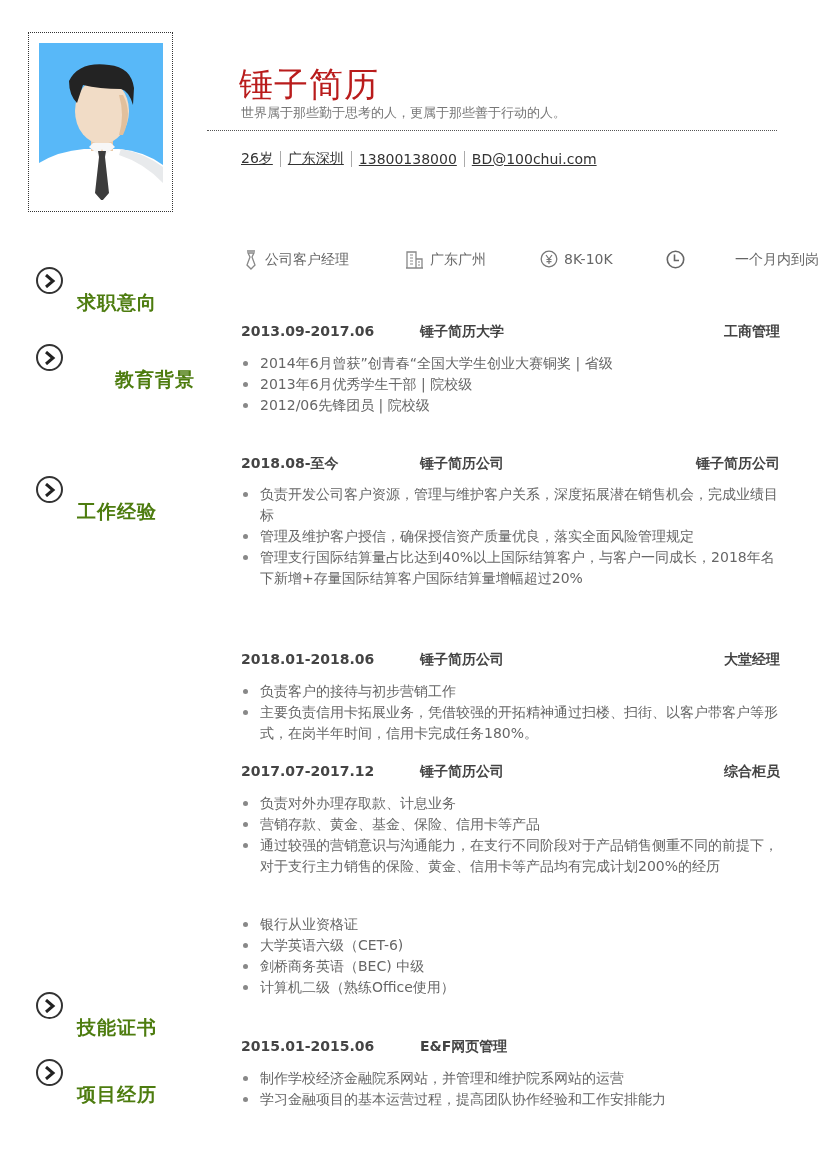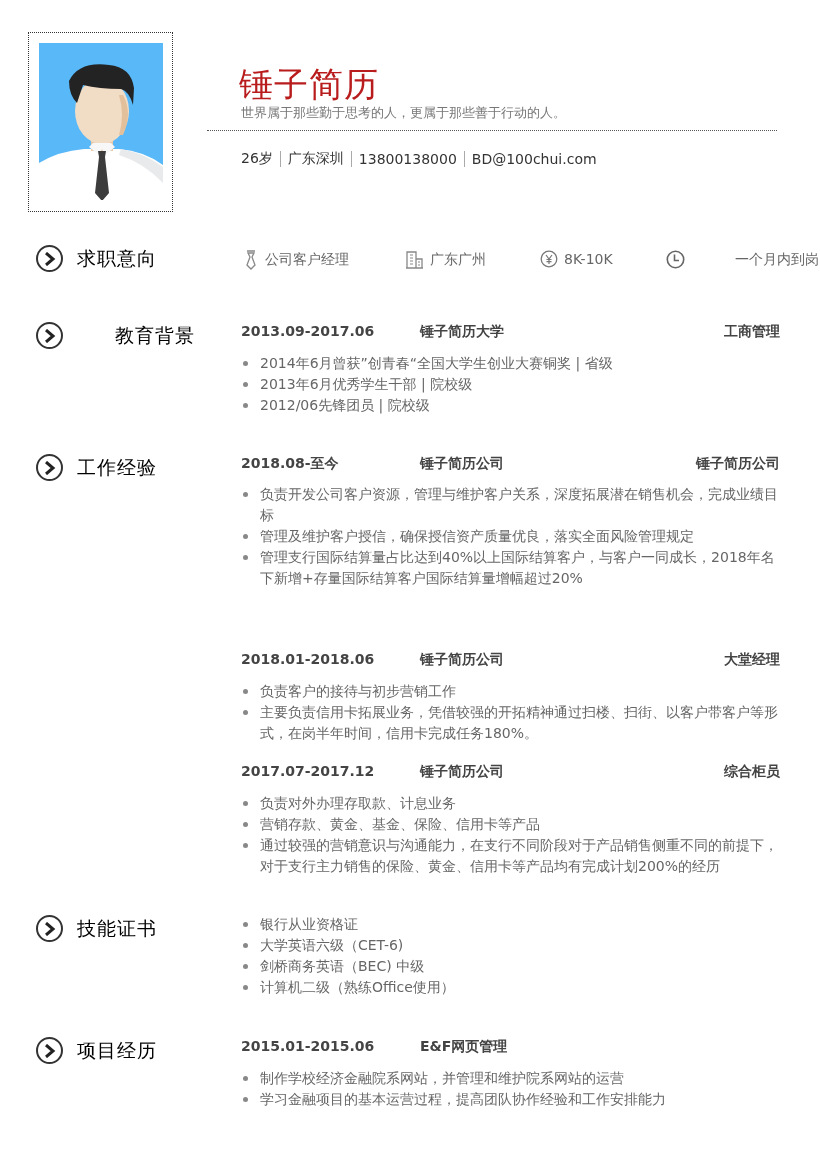--- a/index.html
+++ b/index.html
@@ -5,26 +5,26 @@
   * { box-sizing: border-box; margin: 0; padding: 0; }
   html, body { width: 820px; height: 1160px; background: #ffffff; overflow: hidden; }
   body { font-family: "DejaVu Sans", "Liberation Sans", sans-serif; color: #555; position: relative; }
 
   .photo-frame { position: absolute; left: 28px; top: 32px; width: 145px; height: 180px; border: 1px dotted #333; }
   .photo { position: absolute; left: 10px; top: 10px; width: 124px; height: 157px; overflow: hidden; background: #58b8f8; }
 
   .name { position: absolute; left: 239px; top: 62px; font-size: 34px; color: #b91c1c; font-weight: normal; letter-spacing: 1px; }
   .motto { position: absolute; left: 241px; top: 104px; font-size: 13px; color: #777; }
   .divider { position: absolute; left: 207px; top: 130px; width: 570px; border-top: 1px dotted #555; }
-  .contacts { position: absolute; left: 241px; top: 150px; font-size: 14px; color: #333; display: flex; align-items: center; }
+  .contacts { position: absolute; left: 241px; top: 150px; font-size: 14px; color: #333; display: flex; align-items: center; text-decoration: underline; }
   .contacts .sep { display: inline-block; width: 1px; height: 16px; background: #aaa; margin: 0 7px; }
 
   .section-head { position: absolute; left: 36px; display: flex; align-items: center; }
   .section-head .circ { width: 27px; height: 27px; border: 2px solid #333; border-radius: 50%; display: flex; align-items: center; justify-content: center; }
-  .section-head .title { margin-left: 14px; font-size: 19px; font-weight: normal; color: #000000; letter-spacing: 1px; }
+  .section-head .title { margin-left: 14px; font-size: 19px; font-weight: bold; color: #4d7c0f; letter-spacing: 1px; margin-top: 45px; }
 
   .intent-item { position: absolute; top: 250px; display: flex; align-items: center; font-size: 14px; color: #666; }
   .intent-item svg { margin-right: 6px; }
 
   .entry-head { position: absolute; left: 241px; width: 539px; font-size: 14px; font-weight: bold; color: #444; }
   .entry-head .date { position: absolute; left: 0; top: 0; }
   .entry-head .org { position: absolute; left: 179px; top: 0; }
   .entry-head .role { position: absolute; right: 0; top: 0; }
 
   ul.bullets { position: absolute; left: 241px; width: 540px; list-style: none; font-size: 14px; color: #666; line-height: 21px; }
@@ -153,21 +153,21 @@
   <span class="date">2017.07-2017.12</span>
   <span class="org">锤子简历公司</span>
   <span class="role">综合柜员</span>
 </div>
 <ul class="bullets" style="top:793px;">
   <li>负责对外办理存取款、计息业务</li>
   <li>营销存款、黄金、基金、保险、信用卡等产品</li>
   <li>通过较强的营销意识与沟通能力，在支行不同阶段对于产品销售侧重不同的前提下，对于支行主力销售的保险、黄金、信用卡等产品均有完成计划200%的经历</li>
 </ul>
 
-<div class="section-head" style="top:915px;justify-content:center;">
+<div class="section-head" style="top:970px;justify-content:center;">
   <span class="circ">
     <svg width="12" height="14" viewBox="0 0 12 14">
         <path d="M2 1 L9 7 L2 13" fill="none" stroke="#222" stroke-width="3"></path>
       </svg>
   </span>
   <span class="title">技能证书</span>
 </div>
 <ul class="bullets" style="top:914px;">
   <li>银行从业资格证</li>
   <li>大学英语六级（CET-6)</li>

